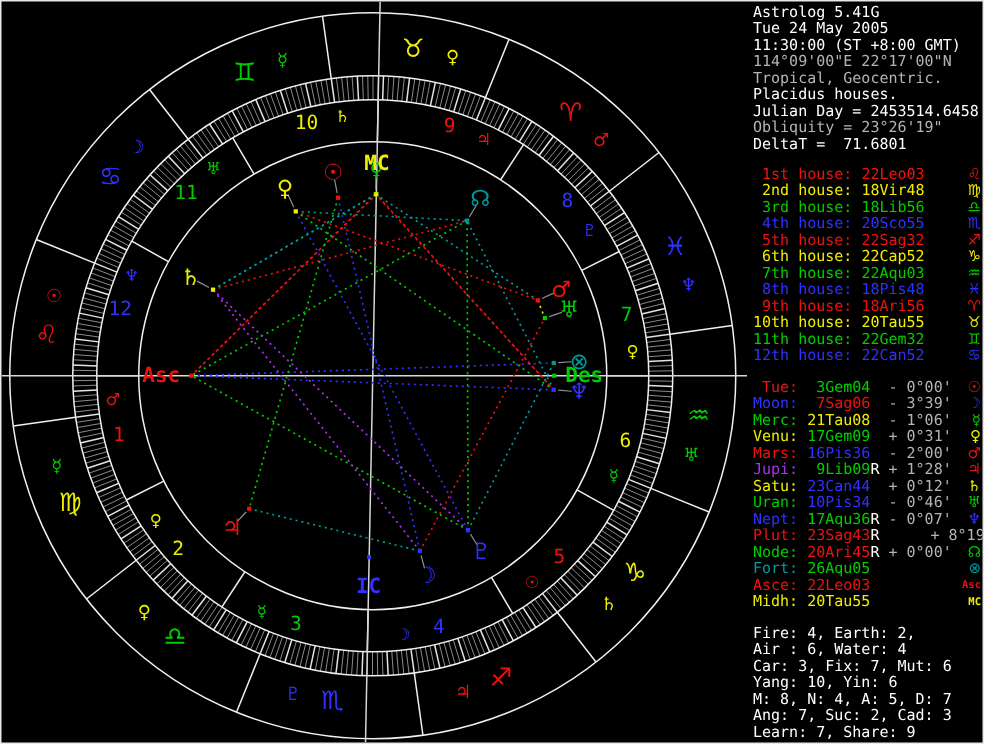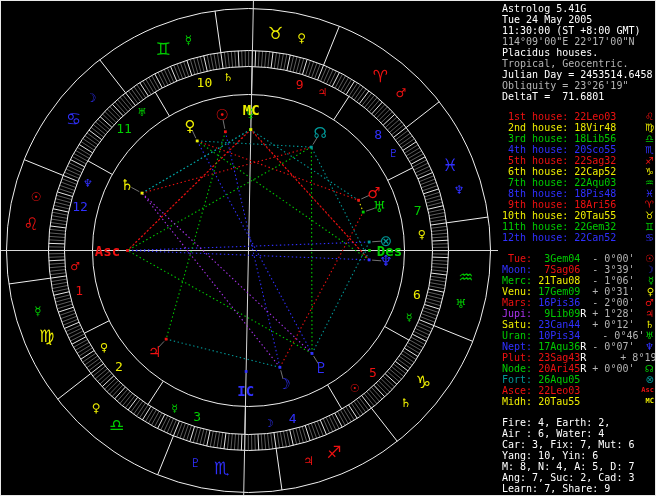--- a/index.html
+++ b/index.html
@@ -529,22 +529,22 @@
         <text x="250.28065282579522" y="108.52742121298058" fill="#eeee00" font-size="14" font-weight="bold" text-anchor="middle" dominant-baseline="central" class="mono">MC</text>
         <rect x="243.71376601474302" y="369.0764683207756" width="2.8" height="2.8" fill="#3030ff"></rect>
         <text x="244.71934717420467" y="390.4725787870194" fill="#3030ff" font-size="14" font-weight="bold" text-anchor="middle" dominant-baseline="central" class="mono">IC</text>
       </svg></div>
   <div id="sidebar">
     <div id="sb-header">
         <div class="ln"><span class="sp" style="color: rgb(255, 255, 255);">Astrolog 5.41G</span></div>
         <div class="ln"><span class="sp" style="color: rgb(255, 255, 255);">Tue 24 May 2005</span></div>
         <div class="ln"><span class="sp" style="color: rgb(255, 255, 255);">11:30:00 (ST +8:00 GMT)</span></div>
         <div class="ln"><span class="sp" style="color: rgb(180, 180, 180);">114°09'00"E 22°17'00"N</span></div>
+        <div class="ln"><span class="sp" style="color: rgb(180, 180, 180);">Tropical, Geocentric.</span></div>
         <div class="ln"><span class="sp" style="color: rgb(255, 255, 255);">Placidus houses.</span></div>
-        <div class="ln"><span class="sp" style="color: rgb(180, 180, 180);">Tropical, Geocentric.</span></div>
         <div class="ln"><span class="sp" style="color: rgb(255, 255, 255);">Julian Day = 2453514.6458</span></div>
         <div class="ln"><span class="sp" style="color: rgb(180, 180, 180);">Obliquity = 23°26'19"</span></div>
         <div class="ln"><span class="sp" style="color: rgb(255, 255, 255);">DeltaT =  71.6801</span></div>
       </div>
     <div class="gap9"></div>
     <div id="sb-houses">
         <div class="ln"><span class="sp" style="color: rgb(238, 17, 17);"> 1st house: </span><span class="sp" style="color: rgb(238, 17, 17);">22Leo03</span><span class="gl" style="color: rgb(238, 17, 17);">♌</span></div>
         <div class="ln"><span class="sp" style="color: rgb(238, 238, 0);"> 2nd house: </span><span class="sp" style="color: rgb(238, 238, 0);">18Vir48</span><span class="gl" style="color: rgb(238, 238, 0);">♍</span></div>
         <div class="ln"><span class="sp" style="color: rgb(0, 204, 0);"> 3rd house: </span><span class="sp" style="color: rgb(0, 204, 0);">18Lib56</span><span class="gl" style="color: rgb(0, 204, 0);">♎</span></div>
         <div class="ln"><span class="sp" style="color: rgb(48, 48, 255);"> 4th house: </span><span class="sp" style="color: rgb(48, 48, 255);">20Sco55</span><span class="gl" style="color: rgb(48, 48, 255);">♏</span></div>
@@ -559,21 +559,21 @@
       </div>
     <div class="gap10"></div>
     <div id="sb-planets">
         <div class="ln"><span class="sp" style="color: rgb(238, 17, 17);"> Tue: </span><span class="sp" style="color: rgb(0, 204, 0);"> 3Gem04</span><span class="sp" style="color: rgb(255, 255, 255);"> </span><span class="sp" style="color: rgb(180, 180, 180);"> - 0°00'</span><span class="gl" style="color: rgb(238, 17, 17);">☉</span></div>
         <div class="ln"><span class="sp" style="color: rgb(48, 48, 255);">Moon: </span><span class="sp" style="color: rgb(238, 17, 17);"> 7Sag06</span><span class="sp" style="color: rgb(255, 255, 255);"> </span><span class="sp" style="color: rgb(180, 180, 180);"> - 3°39'</span><span class="gl" style="color: rgb(48, 48, 255);">☽</span></div>
         <div class="ln"><span class="sp" style="color: rgb(0, 204, 0);">Merc: </span><span class="sp" style="color: rgb(238, 238, 0);">21Tau08</span><span class="sp" style="color: rgb(255, 255, 255);"> </span><span class="sp" style="color: rgb(180, 180, 180);"> - 1°06'</span><span class="gl" style="color: rgb(0, 204, 0);">☿</span></div>
         <div class="ln"><span class="sp" style="color: rgb(238, 238, 0);">Venu: </span><span class="sp" style="color: rgb(0, 204, 0);">17Gem09</span><span class="sp" style="color: rgb(255, 255, 255);"> </span><span class="sp" style="color: rgb(180, 180, 180);"> + 0°31'</span><span class="gl" style="color: rgb(238, 238, 0);">♀</span></div>
         <div class="ln"><span class="sp" style="color: rgb(238, 17, 17);">Mars: </span><span class="sp" style="color: rgb(48, 48, 255);">16Pis36</span><span class="sp" style="color: rgb(255, 255, 255);"> </span><span class="sp" style="color: rgb(180, 180, 180);"> - 2°00'</span><span class="gl" style="color: rgb(238, 17, 17);">♂</span></div>
         <div class="ln"><span class="sp" style="color: rgb(170, 51, 238);">Jupi: </span><span class="sp" style="color: rgb(0, 204, 0);"> 9Lib09</span><span class="sp" style="color: rgb(255, 255, 255);">R</span><span class="sp" style="color: rgb(180, 180, 180);"> + 1°28'</span><span class="gl" style="color: rgb(238, 17, 17);">♃</span></div>
         <div class="ln"><span class="sp" style="color: rgb(238, 238, 0); text-align: right;">Satu: </span><span class="sp" style="color: rgb(48, 48, 255);">23Can44</span><span class="sp" style="color: rgb(255, 255, 255);"> </span><span class="sp" style="color: rgb(180, 180, 180);"> + 0°12'</span><span class="gl" style="color: rgb(238, 238, 0);">♄</span></div>
-        <div class="ln"><span class="sp" style="color: rgb(0, 204, 0);">Uran: </span><span class="sp" style="color: rgb(48, 48, 255);">10Pis34</span><span class="sp" style="color: rgb(255, 255, 255);"> </span><span class="sp" style="color: rgb(180, 180, 180); margin-left: 10px;"> - 0°46'</span><span class="gl" style="color: rgb(0, 204, 0);">♅</span></div>
+        <div class="ln"><span class="sp" style="color: rgb(0, 204, 0);">Uran: </span><span class="sp" style="color: rgb(48, 48, 255);">10Pis34</span><span class="sp" style="color: rgb(255, 255, 255);"> </span><span class="sp" style="color: rgb(180, 180, 180);"> - 0°46'</span><span class="gl" style="color: rgb(0, 204, 0);">♅</span></div>
         <div class="ln"><span class="sp" style="color: rgb(48, 48, 255);">Nept: </span><span class="sp" style="color: rgb(0, 204, 0);">17Aqu36</span><span class="sp" style="color: rgb(255, 255, 255);">R</span><span class="sp" style="color: rgb(180, 180, 180);"> - 0°07'</span><span class="gl" style="color: rgb(48, 48, 255);">♆</span></div>
         <div class="ln"><span class="sp" style="color: rgb(238, 17, 17);">Plut: </span><span class="sp" style="color: rgb(238, 17, 17);">23Sag43</span><span class="sp" style="color: rgb(255, 255, 255);">R</span><span class="sp" style="color: rgb(180, 180, 180); padding-left: 28px;"> + 8°19'</span><span class="gl" style="color: rgb(48, 48, 255);">♇</span></div>
         <div class="ln"><span class="sp" style="color: rgb(0, 204, 0);">Node: </span><span class="sp" style="color: rgb(238, 17, 17);">20Ari45</span><span class="sp" style="color: rgb(255, 255, 255);">R</span><span class="sp" style="color: rgb(180, 180, 180);"> + 0°00'</span><span class="gl" style="color: rgb(0, 204, 0);">☊</span></div>
         <div class="ln"><span class="sp" style="color: rgb(0, 153, 153);">Fort: </span><span class="sp" style="color: rgb(0, 204, 0);">26Aqu05</span><span class="sp" style="color: rgb(255, 255, 255);"> </span><span class="gl" style="color: rgb(0, 153, 153);">⊗</span></div>
         <div class="ln"><span class="sp" style="color: rgb(238, 17, 17);">Asce: </span><span class="sp" style="color: rgb(238, 17, 17);">22Leo03</span><span class="sp" style="color: rgb(255, 255, 255);"> </span><span class="gltxt" style="color: rgb(238, 17, 17);">Asc</span></div>
         <div class="ln"><span class="sp" style="color: rgb(238, 238, 0);">Midh: </span><span class="sp" style="color: rgb(238, 238, 0);">20Tau55</span><span class="sp" style="color: rgb(255, 255, 255);"> </span><span class="gltxt" style="color: rgb(238, 238, 0);">MC</span></div>
       </div>
     <div class="gap10"></div>
     <div id="sb-stats">
         <div class="ln"><span class="sp" style="color: rgb(255, 255, 255);">Fire: 4, Earth: 2,</span></div>

